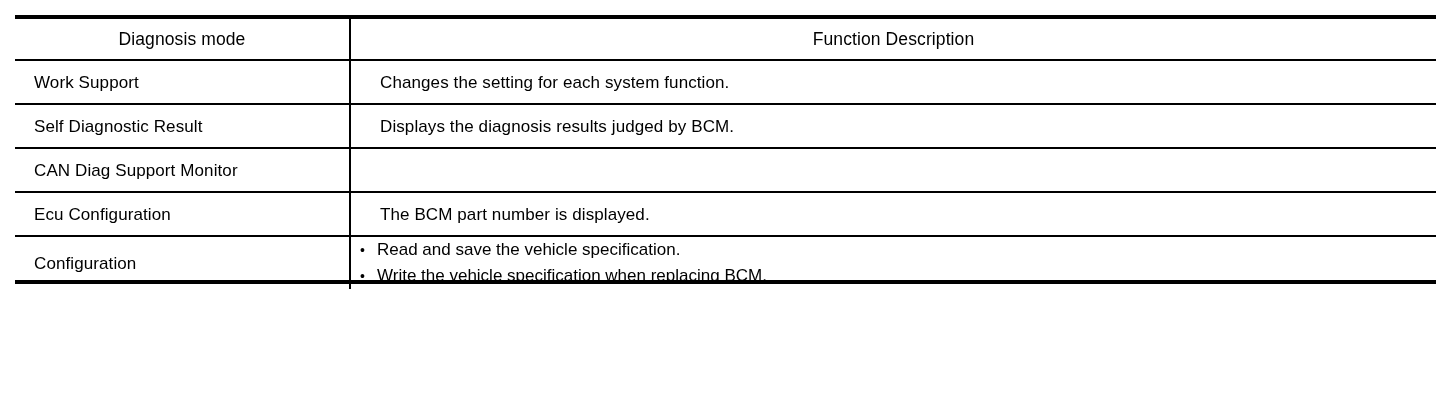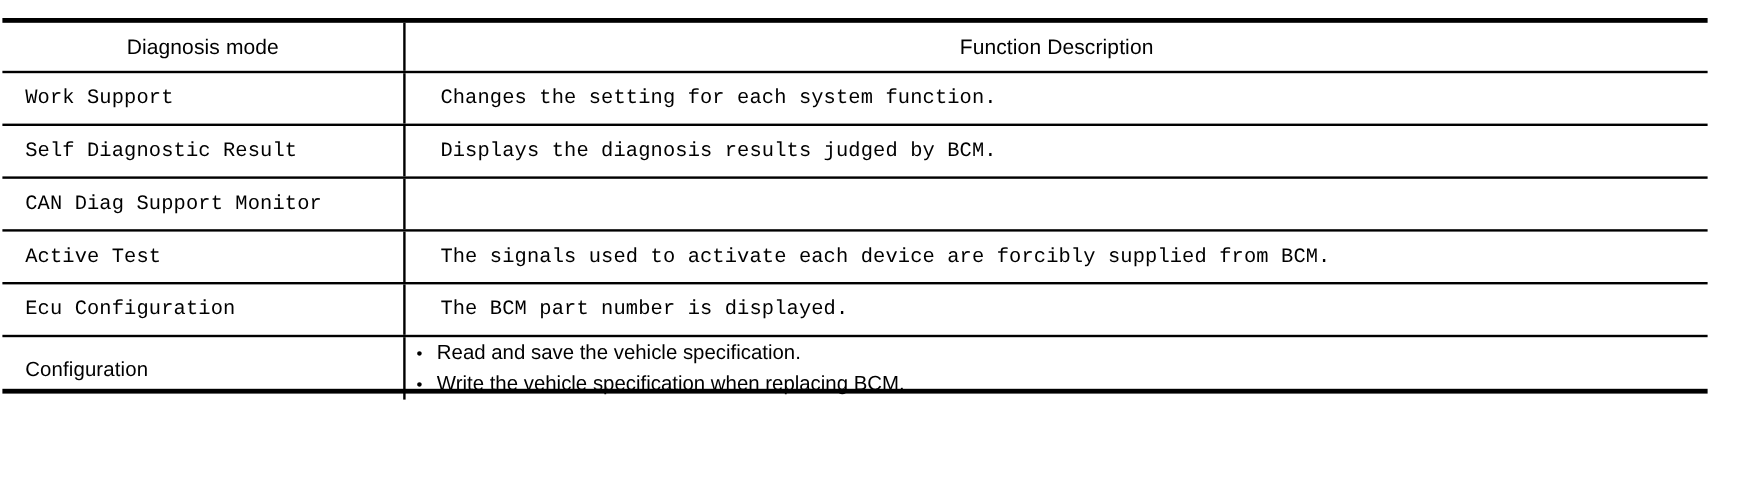--- a/index.html
+++ b/index.html
@@ -11,34 +11,34 @@
   html,body{width:1456px;height:400px;}
   body{
     background:var(--bg);
     font-family:"Liberation Sans", sans-serif;
     color:var(--text);
     position:relative;
     overflow:hidden;
   }
   .doc-table{
     position:absolute;
-    left:2px;
+    left:15px;
     top:15px;
     width:1421px;
     border-top:4px solid var(--border);
     border-bottom:4px solid var(--border);
     background:var(--bg);
   }
   .row{
     display:grid;
     grid-template-columns:336px 1fr;
     border-bottom:2px solid var(--border);
   }
   .row.header-row{height:42px;}
-  .row.body-row{height:44px;font-family:Liberation Mono, monospace;}
+  .row.body-row{height:44px;}
   .row.config-row{height:43px;border-bottom:none;}
   .cell{
     display:flex;
     align-items:center;
     font-size:17px;
     line-height:21px;
     letter-spacing:0.1px;
     overflow:hidden;
     white-space:nowrap;
   }
@@ -92,24 +92,20 @@
   <div class="row body-row">
     <div class="cell col1">Self Diagnostic Result</div>
     <div class="cell col2">Displays the diagnosis results judged by BCM.</div>
   </div>
 
   <div class="row body-row">
     <div class="cell col1">CAN Diag Support Monitor</div>
   </div>
 
 
-  <div class="row body-row">
-    <div class="cell col1">Active Test</div>
-    <div class="cell col2">The signals used to activate each device are forcibly supplied from BCM.</div>
-  </div>
 
   <div class="row body-row">
     <div class="cell col1">Ecu Configuration</div>
     <div class="cell col2">The BCM part number is displayed.</div>
   </div>
 
   <div class="row config-row">
     <div class="cell col1">Configuration</div>
     <div class="col2 bullet-list">
       <div class="bullet-line">

